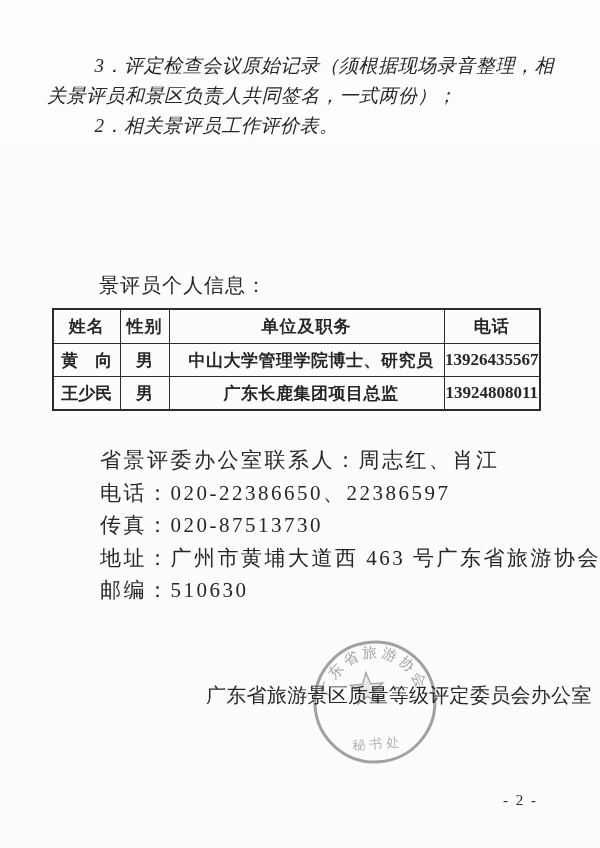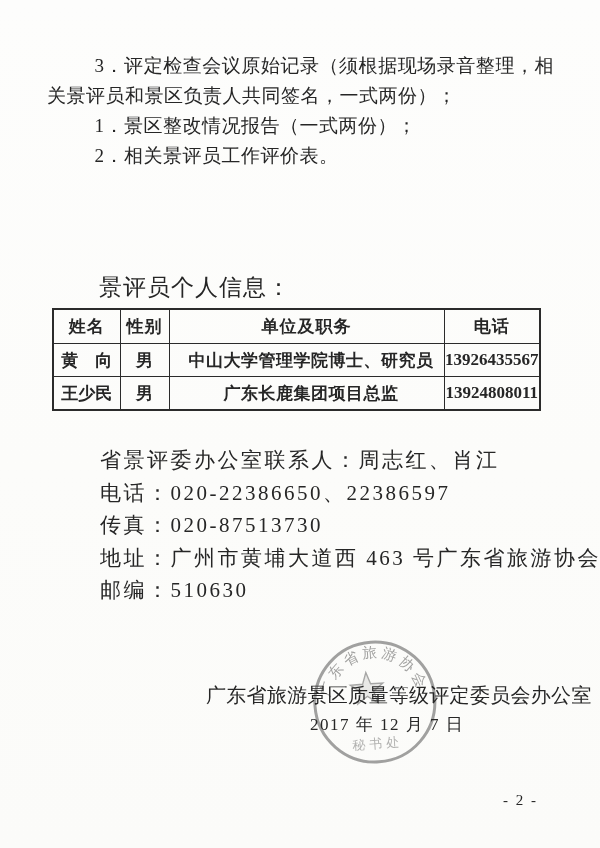--- a/index.html
+++ b/index.html
@@ -22,26 +22,27 @@
     top: 51px;
     width: 507px;
   }
   .body-text p {
     margin: 0;
     font-size: 19px;
     line-height: 30px;
     text-indent: 2.5em;
     letter-spacing: 0.5px;
     text-align: justify;
+    font-style: italic;
   }
   .section-label {
     position: absolute;
     left: 99px;
     top: 272px;
-    font-size: 23px;
+    font-size: 20px;
     letter-spacing: 1px;
   }
   table.reviewer-table {
     position: absolute;
     left: 52px;
     top: 308px;
     border-collapse: collapse;
     border: 2px solid #2b2b2b;
     table-layout: fixed;
     width: 487px;
@@ -110,21 +111,20 @@
     font-family: "Liberation Serif", "DejaVu Serif", serif;
   }
 </style>
 </head>
 <body>
 
 <div class="page">
 
   <div class="body-text">
     <p>3．评定检查会议原始记录（须根据现场录音整理，相关景评员和景区负责人共同签名，一式两份）；</p>
-    <p>1．景区整改情况报告（一式两份）；</p>
     <p>2．相关景评员工作评价表。</p>
   </div>
 
   <div class="section-label">景评员个人信息：</div>
 
   <table class="reviewer-table">
     <colgroup>
       <col style="width:67px">
       <col style="width:49px">
       <col style="width:275px">
@@ -168,17 +168,16 @@
     </defs>
     <circle cx="68" cy="66" r="60" fill="none" stroke="#8f8f8f" stroke-width="3"></circle>
     <text font-size="14.5" letter-spacing="3.5" fill="#8f8f8f" font-family="Liberation Serif, serif">
       <textPath href="#seal-arc" startOffset="50%" text-anchor="middle">广东省旅游协会</textPath>
     </text>
     <polygon points="61,36 65,47.5 77.2,47.7 67.5,55.1 71,66.8 61,59.8 51,66.8 54.5,55.1 44.8,47.7 57,47.5" fill="#b0b0b0" fill-opacity="0.3" stroke="#969696" stroke-width="1.4"></polygon>
     <text x="68" y="112" text-anchor="middle" font-size="13" letter-spacing="4" fill="#949494" fill-opacity="0.85" font-family="Liberation Serif, serif">秘书处</text>
   </svg>
 
   <div class="sig-org">广东省旅游景区质量等级评定委员会办公室（代章）</div>
-  <div class="sig-date">2017 年 12 月 7 日</div>
 
   <div class="page-number">- 2 -</div>
 
 </div>
 
 </body></html>

